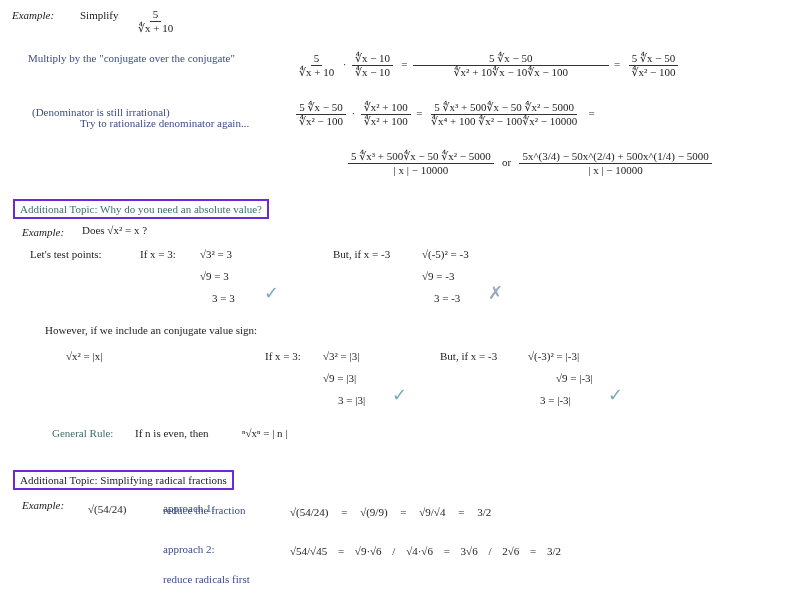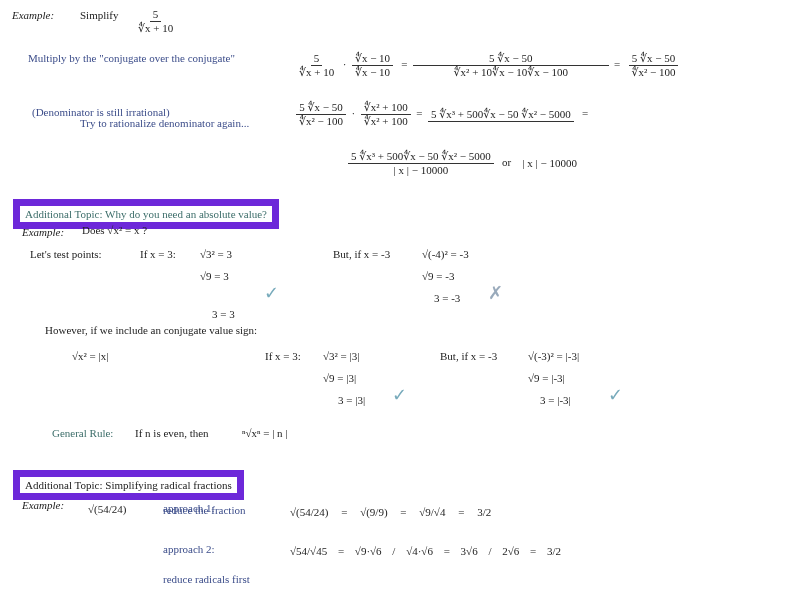--- a/index.html
+++ b/index.html
@@ -2,21 +2,21 @@
 <html><head>
 <meta charset="utf-8">
 <style>
   html, body { margin:0; padding:0; background:#fff; }
   body { width:800px; height:600px; position:relative; overflow:hidden;
          font-family:"Liberation Serif", serif; color:#222; font-size:11px; }
   .abs { position:absolute; white-space:nowrap; }
   .it { font-style:italic; }
   .blue { color:#3c4d8a; }
   .teal { color:#3d6e6a; }
-  .box { border:7px solid #6d28d9; padding:2px 5px; }
+  .box { border:2px solid #6d28d9; padding:2px 5px; }
   .frac { display:inline-flex; flex-direction:column; align-items:center; vertical-align:middle; }
   .frac .num { padding:0 3px; border-bottom:1px solid #333; line-height:13px; }
   .frac .den { padding:0 3px; line-height:13px; }
   .chk { font-size:18px; color:#7ab; }
   .xm { font-size:18px; color:#9ab; }
 </style>
 </head>
 <body>
 
 <div class="abs it" style="left:12px;top:9px;">Example:</div>
@@ -59,64 +59,66 @@
       <span class="den">∜x² − 100</span>
     </span>
   &nbsp;·&nbsp;
   <span class="frac">
       <span class="num">∜x² + 100</span>
       <span class="den">∜x² + 100</span>
     </span>
   &nbsp;=&nbsp;
   <span class="frac">
       <span class="num">5 ∜x³ + 500∜x − 50 ∜x² − 5000</span>
+      <span class="den">∜x⁴ + 100 ∜x² − 100∜x² − 10000</span>
     </span>
   &nbsp;&nbsp;<span>=</span>
 </div>
 
 <div class="abs" style="left:348px;top:150px;">
   <span class="frac">
       <span class="num">5 ∜x³ + 500∜x − 50 ∜x² − 5000</span>
       <span class="den">| x | − 10000</span>
     </span>
   &nbsp;&nbsp;<span>or</span>&nbsp;&nbsp;
   <span class="frac">
+      <span class="num">5x^(3/4) − 50x^(2/4) + 500x^(1/4) − 5000</span>
       <span class="den">| x | − 10000</span>
     </span>
 </div>
 
 <div class="abs box teal" style="left:13px;top:199px;">Additional Topic:  Why do you need an absolute value?</div>
 <div class="abs it" style="left:22px;top:226px;">Example:</div>
 <div class="abs" style="left:82px;top:224px;">Does √x² = x ?</div>
 <div class="abs" style="left:30px;top:248px;">Let's test points:</div>
 
 <div class="abs" style="left:140px;top:248px;">If x = 3:</div>
 <div class="abs" style="left:200px;top:248px;">√3² = 3</div>
 <div class="abs" style="left:200px;top:270px;">√9 = 3</div>
-<div class="abs" style="left:212px;top:308px;">3 = 3</div>
+<div class="abs" style="left:212px;top:292px;">3 = 3</div>
 <div class="abs chk" style="left:264px;top:282px;">✓</div>
 
 <div class="abs" style="left:333px;top:248px;">But, if x = -3</div>
-<div class="abs" style="left:422px;top:248px;">√(-4)² = -3</div>
+<div class="abs" style="left:422px;top:248px;">√(-5)² = -3</div>
 <div class="abs" style="left:422px;top:270px;">√9 = -3</div>
 <div class="abs" style="left:434px;top:292px;">3 = -3</div>
 <div class="abs xm" style="left:488px;top:282px;">✗</div>
 
 <div class="abs" style="left:45px;top:324px;">However, if we include an conjugate value sign:</div>
-<div class="abs" style="left:72px;top:350px;">√x² = |x|</div>
+<div class="abs" style="left:66px;top:350px;">√x² = |x|</div>
 
 <div class="abs" style="left:265px;top:350px;">If x = 3:</div>
 <div class="abs" style="left:323px;top:350px;text-align:right;">√3² = |3|</div>
 <div class="abs" style="left:323px;top:372px;">√9 = |3|</div>
 <div class="abs" style="left:338px;top:394px;">3 = |3|</div>
 <div class="abs chk" style="left:392px;top:384px;">✓</div>
 
 <div class="abs" style="left:440px;top:350px;">But, if x = -3</div>
 <div class="abs" style="left:528px;top:350px;">√(-3)² = |-3|</div>
-<div class="abs" style="left:528px;top:372px;">√9 = |-3|</div>
+<div class="abs" style="left:556px;top:372px;">√9 = |-3|</div>
 <div class="abs" style="left:540px;top:394px;">3 = |-3|</div>
 <div class="abs chk" style="left:608px;top:384px;">✓</div>
 
 <div class="abs teal" style="left:52px;top:427px;">General Rule:</div>
 <div class="abs" style="left:135px;top:427px;">If   n is even, then</div>
 <div class="abs" style="left:242px;top:427px;">ⁿ√xⁿ = | n |</div>
 
 <div class="abs box" style="left:13px;top:470px;">Additional Topic:  Simplifying radical fractions</div>
 <div class="abs it" style="left:22px;top:499px;">Example:</div>
 <div class="abs" style="left:88px;top:503px;">√(54/24)</div>

